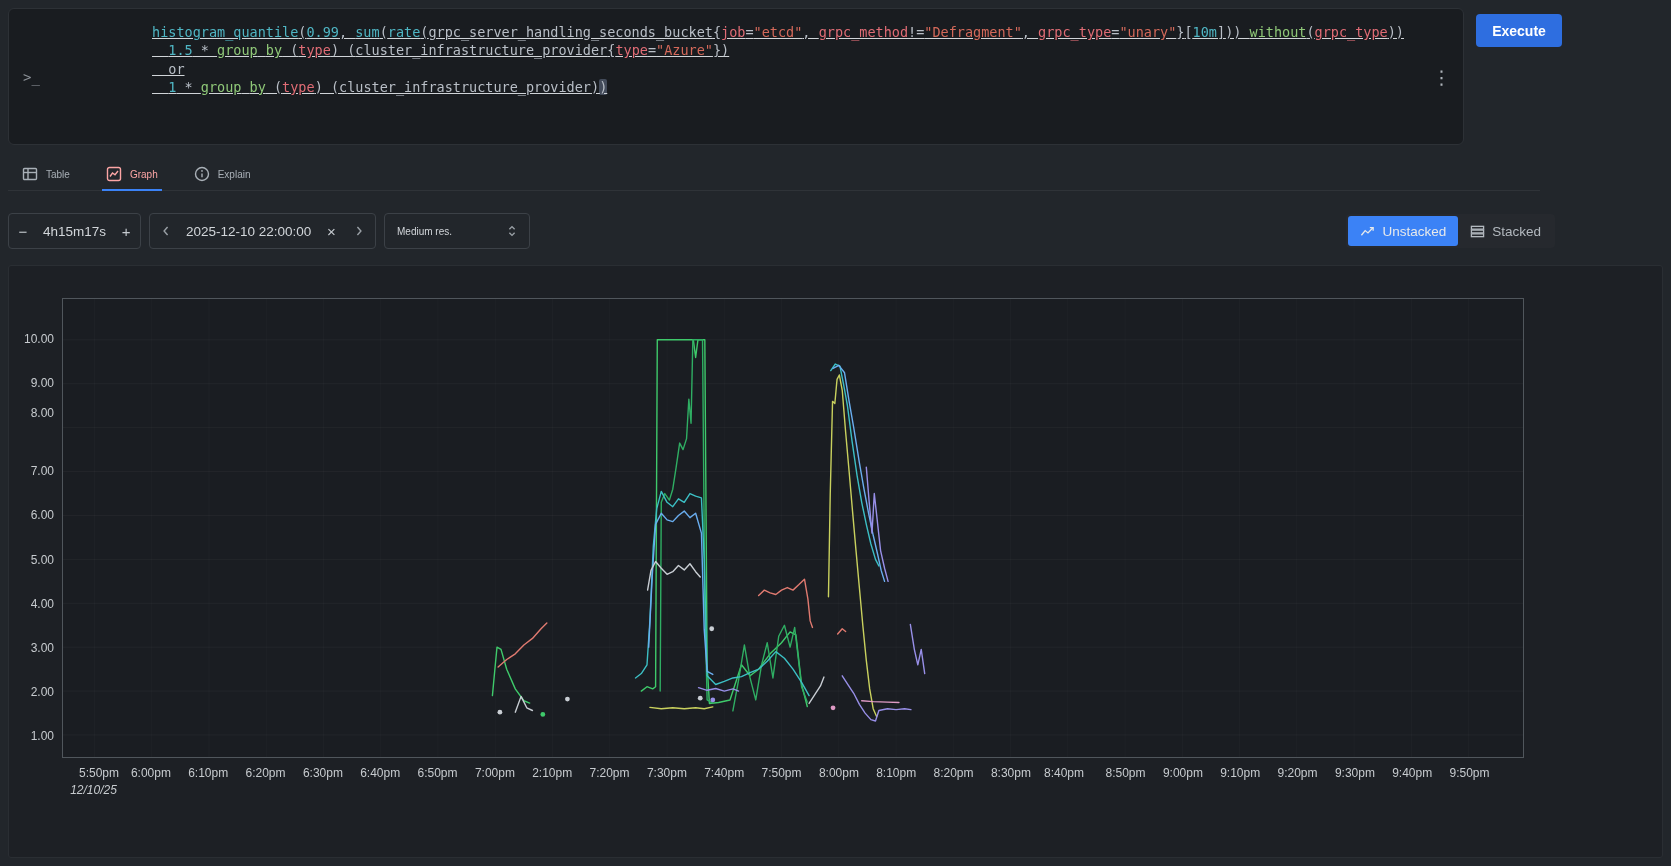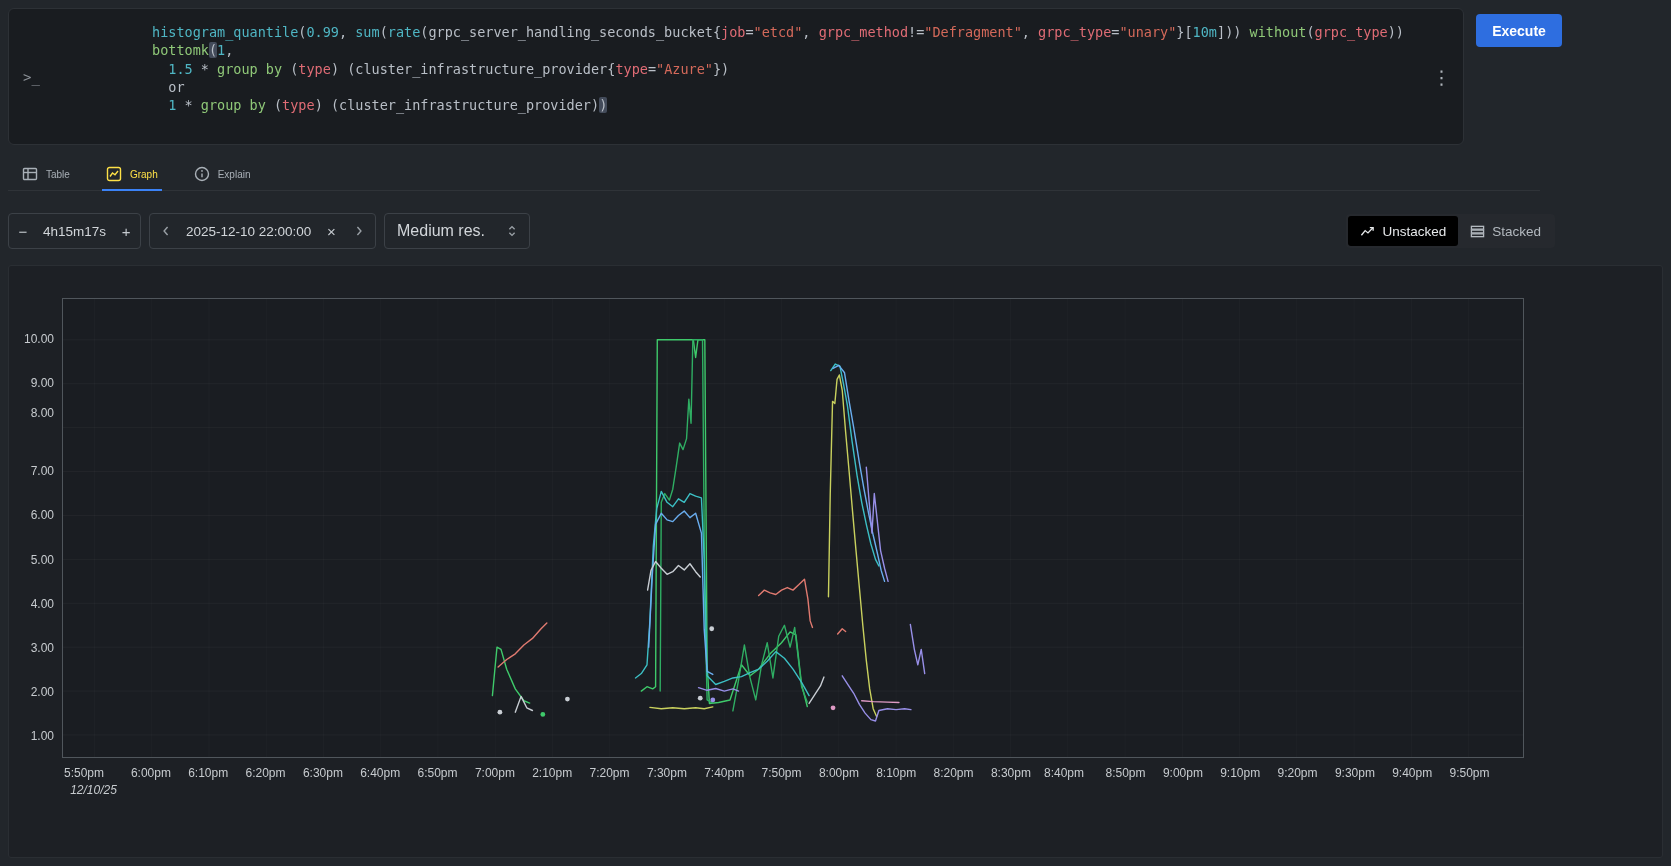--- a/index.html
+++ b/index.html
@@ -15,21 +15,21 @@
   .query-editor {
     position: absolute; left: 8px; top: 8px; width: 1456px; height: 137px;
     background: #191c20; border: 1px solid #2d3136; border-radius: 6px;
   }
   .prompt-icon {
     position: absolute; left: 14px; top: 50%; transform: translateY(-50%);
     color: #8b9197; font-family: "DejaVu Sans Mono", monospace; font-size: 14px;
   }
   .query-code {
     margin-left: 143px; padding: 14px 40px 12px 0;
-    font-family: "DejaVu Sans Mono", monospace; font-size: 13.5px; line-height: 18.3px;
+    font-family: "DejaVu Sans Mono", monospace; font-size: 13.5px; line-height: 18.3px; text-decoration: underline;
   }
   .qline { white-space: pre; }
   .tok-fn  { color: #4fb6c4; }
   .tok-num { color: #4fb6c4; }
   .tok-kw  { color: #8fc878; }
   .tok-lbl { color: #e06c75; }
   .tok-str { color: #d4695a; }
   .tok-mt, .tok-pl, .tok-op { color: #b9bfc7; }
   .tok-hl  { background: #434b5a; border-radius: 2px; }
   .kebab-btn {
@@ -43,47 +43,47 @@
   }
   
   .tabs {
     position: absolute; left: 8px; top: 157px; width: 1532px; height: 34px;
     border-bottom: 1px solid #2f3338; display: flex; gap: 28px; padding-left: 10px;
   }
   .tab {
     display: flex; align-items: center; gap: 8px; font-size: 10px;
     color: #a9b0b7; cursor: pointer; padding: 0 4px; height: 34px;
   }
-  .tab.active { color: #fde047; box-shadow: inset 0 -2px 0 #3b82f6; }
+  .tab.active { color: #fca5a5; box-shadow: inset 0 -2px 0 #3b82f6; }
   .tab-icon { width: 16px; height: 16px; stroke: currentColor; fill: none; stroke-width: 1.4; }
   
   .ctl-box {
     position: absolute; top: 213px; height: 36px; display: flex; align-items: center;
     border: 1px solid #3c4147; border-radius: 4px; background: transparent;
   }
   .range-box { left: 8px; }
   .time-box  { left: 149px; padding: 0 2px; }
   .res-select{ left: 384px; width: 146px; padding: 0 10px 0 12px; cursor: pointer; }
   .icon-btn {
     width: 28px; height: 100%; background: none; border: none; color: #c6cbd0;
     font-size: 15px; cursor: pointer; display: flex; align-items: center; justify-content: center;
     font-family: inherit;
   }
   .ctl-value { font-size: 13.5px; color: #d2d6da; padding: 0 6px; white-space: nowrap; }
-  .res-value { flex: 1; font-size: 16px; color: #d2d6da; }
+  .res-value { flex: 1; font-size: 10px; color: #d2d6da; }
   .sm-icon { width: 14px; height: 14px; stroke: #9aa0a6; fill: none; stroke-width: 1.6; }
   .stack-toggle {
     position: absolute; top: 214px; right: 116px; height: 34px;
     background: #26292e; border-radius: 4px; display: flex; padding: 2px;
   }
   .stack-opt {
     display: flex; align-items: center; gap: 7px; padding: 0 12px;
     font-size: 13.5px; color: #b3b9bf; border-radius: 3px; cursor: pointer;
   }
-  .stack-opt.active { background: #000000; color: #e7e9eb; }
+  .stack-opt.active { background: #3b82f6; color: #e7e9eb; }
   .stack-opt .tab-icon { width: 15px; height: 15px; }
   
   .graph-panel {
     position: absolute; left: 8px; top: 265px; width: 1655px; height: 593px;
     background: #1d2025; border: 1px solid #2a2e33; border-radius: 3px;
   }
   .plot-area {
     position: absolute; left: 53px; top: 32px; width: 1462px; height: 460px;
     background: #1a1d22; border: 1px solid #50565c; cursor: crosshair;
   }
@@ -94,21 +94,20 @@
   .xtick { position: absolute; top: 0; transform: translateX(-50%); font-size: 12px; color: #c7cbcf; white-space: nowrap; }
   .date-label { position: absolute; top: 17px; transform: translateX(-50%); font-size: 12px; color: #c7cbcf; }
 </style>
 </head>
 <body>
 
 <div class="query-editor">
   <span class="prompt-icon">&gt;_</span>
   <div class="query-code">
       <div class="qline"><span class="tok-fn">histogram_quantile</span><span class="tok-pl">(</span><span class="tok-num">0.99</span><span class="tok-pl">, </span><span class="tok-fn">sum</span><span class="tok-pl">(</span><span class="tok-fn">rate</span><span class="tok-pl">(</span><span class="tok-mt">grpc_server_handling_seconds_bucket</span><span class="tok-pl">{</span><span class="tok-lbl">job</span><span class="tok-op">=</span><span class="tok-str">"etcd"</span><span class="tok-pl">, </span><span class="tok-lbl">grpc_method</span><span class="tok-op">!=</span><span class="tok-str">"Defragment"</span><span class="tok-pl">, </span><span class="tok-lbl">grpc_type</span><span class="tok-op">=</span><span class="tok-str">"unary"</span><span class="tok-pl">}</span><span class="tok-pl">[</span><span class="tok-num">10m</span><span class="tok-pl">]</span><span class="tok-pl">)) </span><span class="tok-kw">without</span><span class="tok-pl">(</span><span class="tok-lbl">grpc_type</span><span class="tok-pl">))</span></div>
-      <div class="qline"><span class="tok-kw">bottomk</span><span class="tok-pl tok-hl">(</span><span class="tok-num">1</span><span class="tok-pl">,</span></div>
       <div class="qline"><span class="tok-pl">  </span><span class="tok-num">1.5</span><span class="tok-pl"> * </span><span class="tok-kw">group</span><span class="tok-pl"> </span><span class="tok-kw">by</span><span class="tok-pl"> (</span><span class="tok-lbl">type</span><span class="tok-pl">) (</span><span class="tok-mt">cluster_infrastructure_provider</span><span class="tok-pl">{</span><span class="tok-lbl">type</span><span class="tok-op">=</span><span class="tok-str">"Azure"</span><span class="tok-pl">})</span></div>
       <div class="qline"><span class="tok-pl">  or</span></div>
       <div class="qline"><span class="tok-pl">  </span><span class="tok-num">1</span><span class="tok-pl"> * </span><span class="tok-kw">group</span><span class="tok-pl"> </span><span class="tok-kw">by</span><span class="tok-pl"> (</span><span class="tok-lbl">type</span><span class="tok-pl">) (</span><span class="tok-mt">cluster_infrastructure_provider</span><span class="tok-pl">)</span><span class="tok-pl tok-hl">)</span></div>
     </div>
   <button class="kebab-btn"><span>⋮</span></button>
 </div>
 <button class="execute-btn">Execute</button>
 
 <div class="tabs">
   <div class="tab">
@@ -264,21 +263,21 @@
         <circle cx="480.5" cy="417.2" r="2.4" fill="#3fca6b"></circle>
         <circle cx="505.1" cy="401.8" r="2.4" fill="#c9ced4"></circle>
         <circle cx="638.1" cy="400.9" r="2.4" fill="#c9ced4"></circle>
         <circle cx="649.6" cy="331.2" r="2.4" fill="#c9ced4"></circle>
         <circle cx="650.7" cy="402.7" r="2.4" fill="#988fe8"></circle>
         <circle cx="771.1" cy="410.6" r="2.4" fill="#df9ac5"></circle>
       </svg>
   </div>
   <div class="x-axis">
     <div class="date-label" style="left: 31.5px; font-style: italic;">12/10/25</div>
-  <div class="xtick" style="left: 22px;">5:50pm</div>
+  <div class="xtick" style="left: 37px;">5:50pm</div>
       <div class="xtick" style="left: 88.9px;">6:00pm</div>
       <div class="xtick" style="left: 146.2px;">6:10pm</div>
       <div class="xtick" style="left: 203.5px;">6:20pm</div>
       <div class="xtick" style="left: 260.9px;">6:30pm</div>
       <div class="xtick" style="left: 318.2px;">6:40pm</div>
       <div class="xtick" style="left: 375.5px;">6:50pm</div>
       <div class="xtick" style="left: 432.9px;">7:00pm</div>
       <div class="xtick" style="left: 490.2px;">2:10pm</div>
       <div class="xtick" style="left: 547.5px;">7:20pm</div>
       <div class="xtick" style="left: 604.9px;">7:30pm</div>

